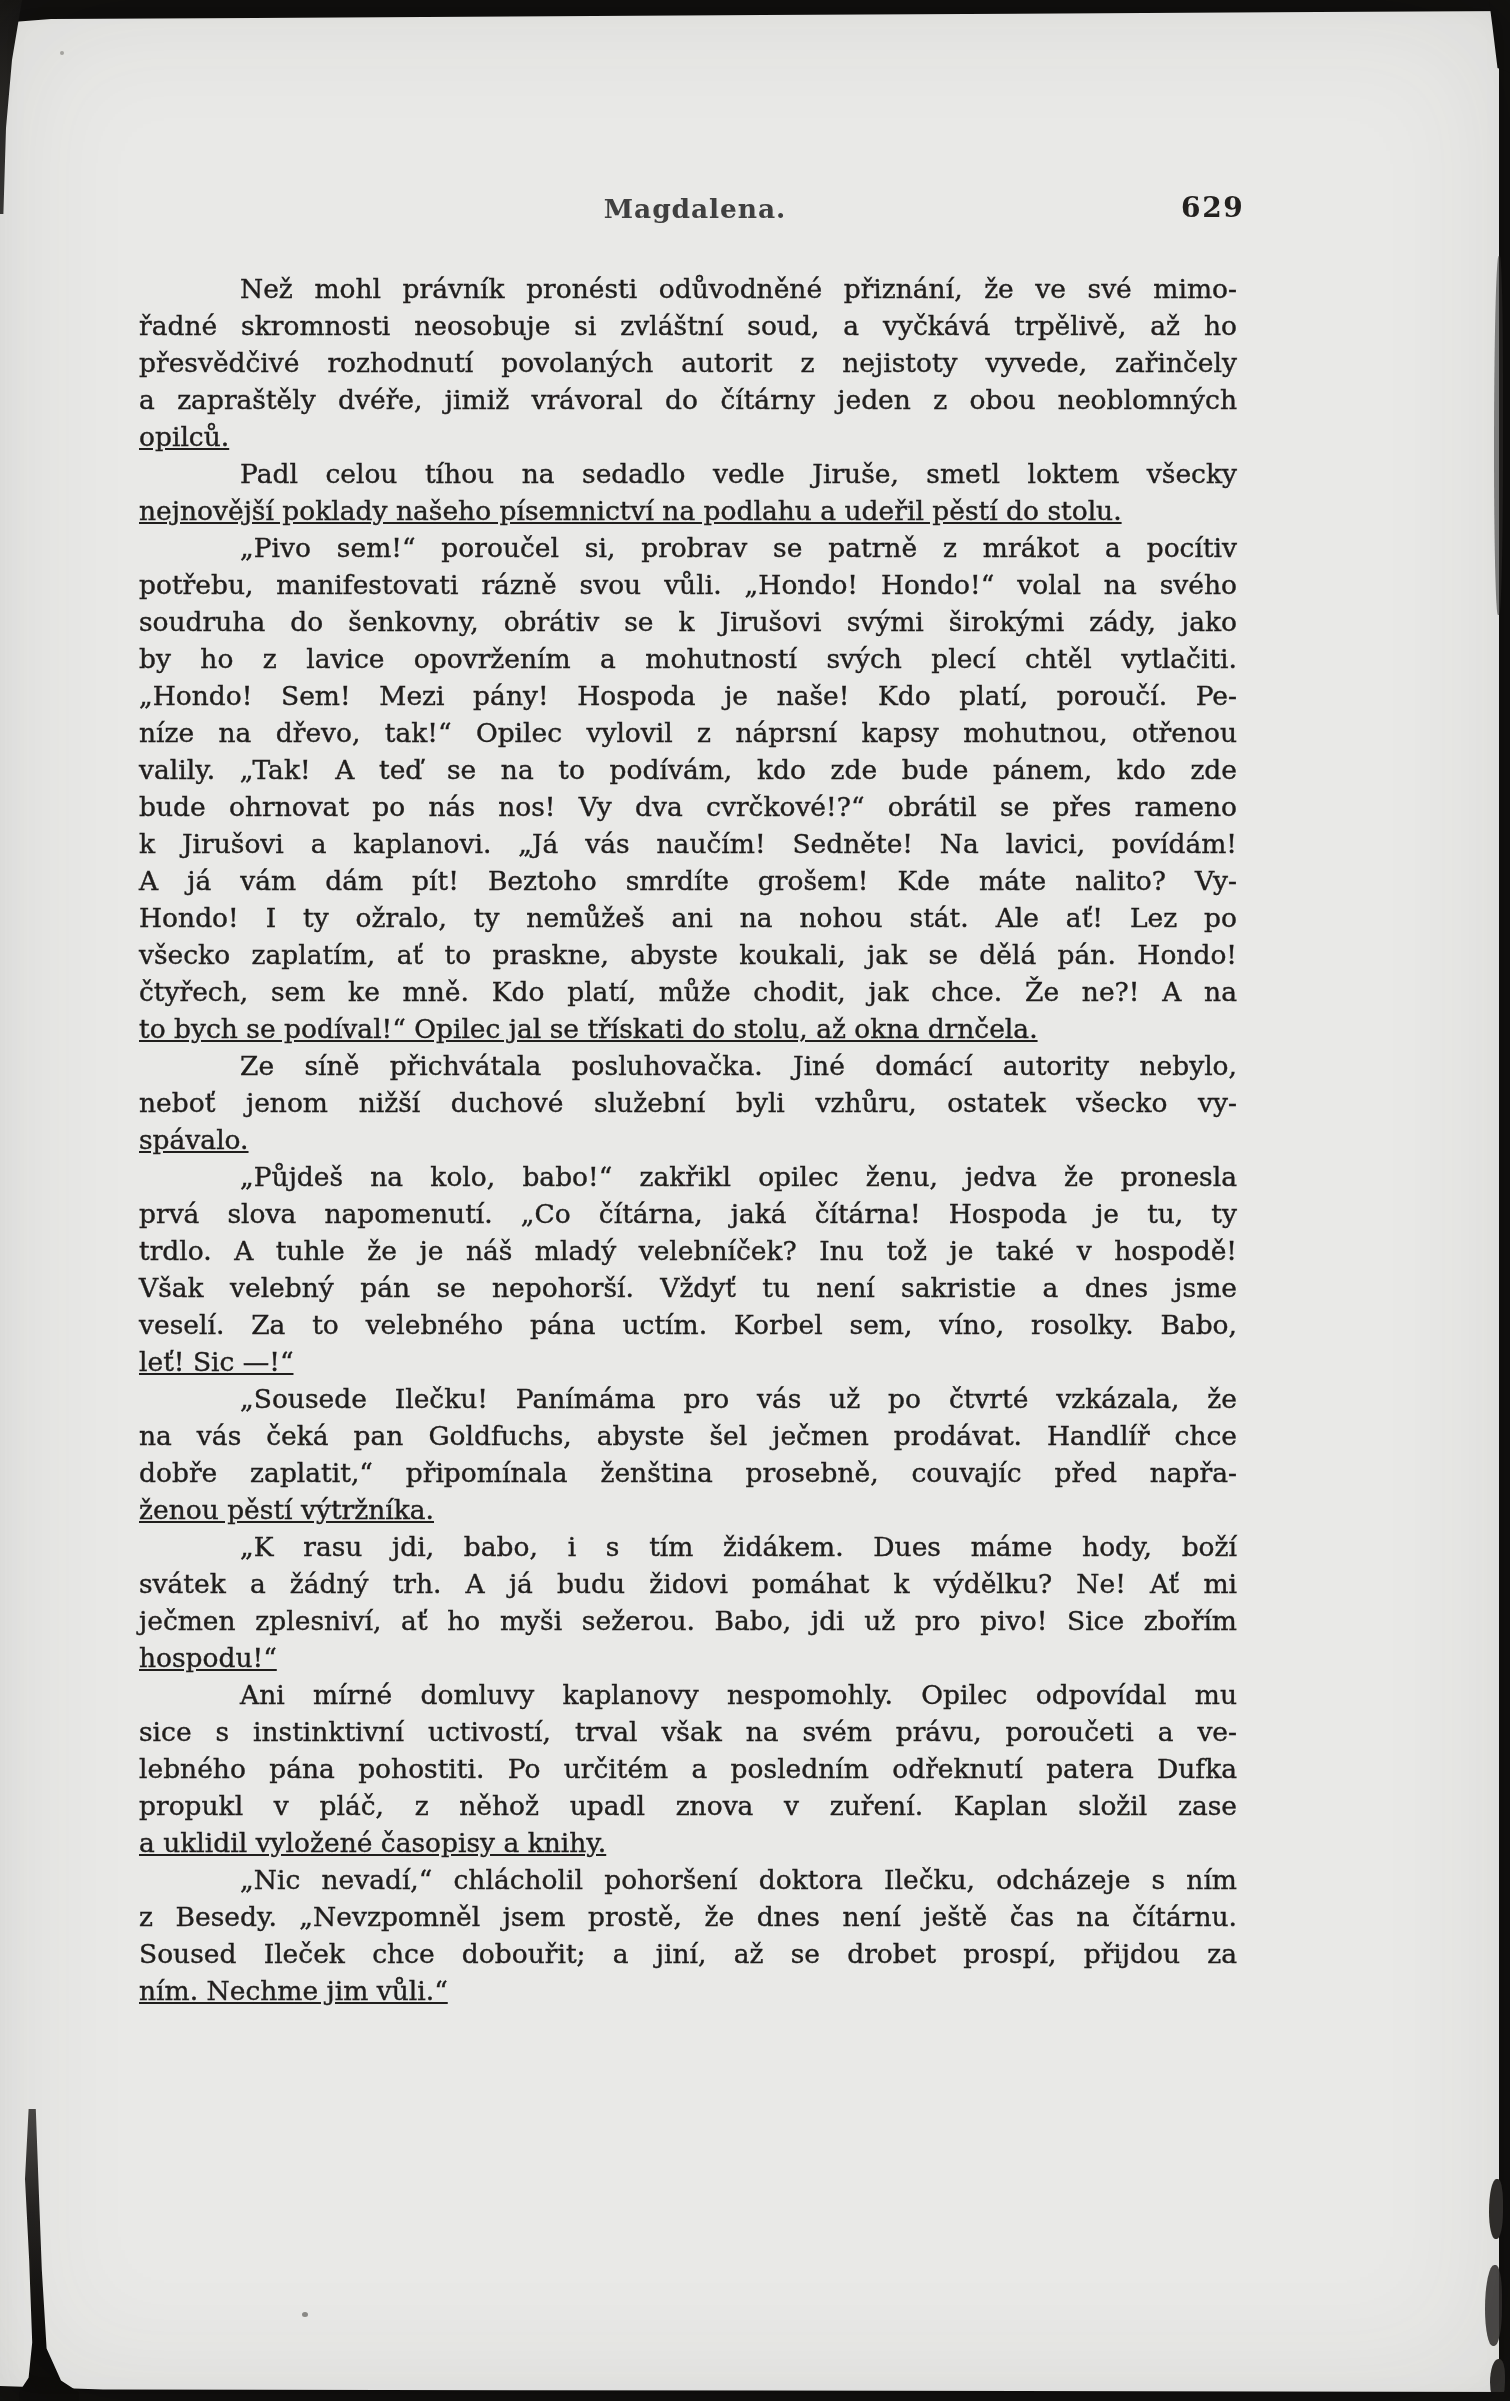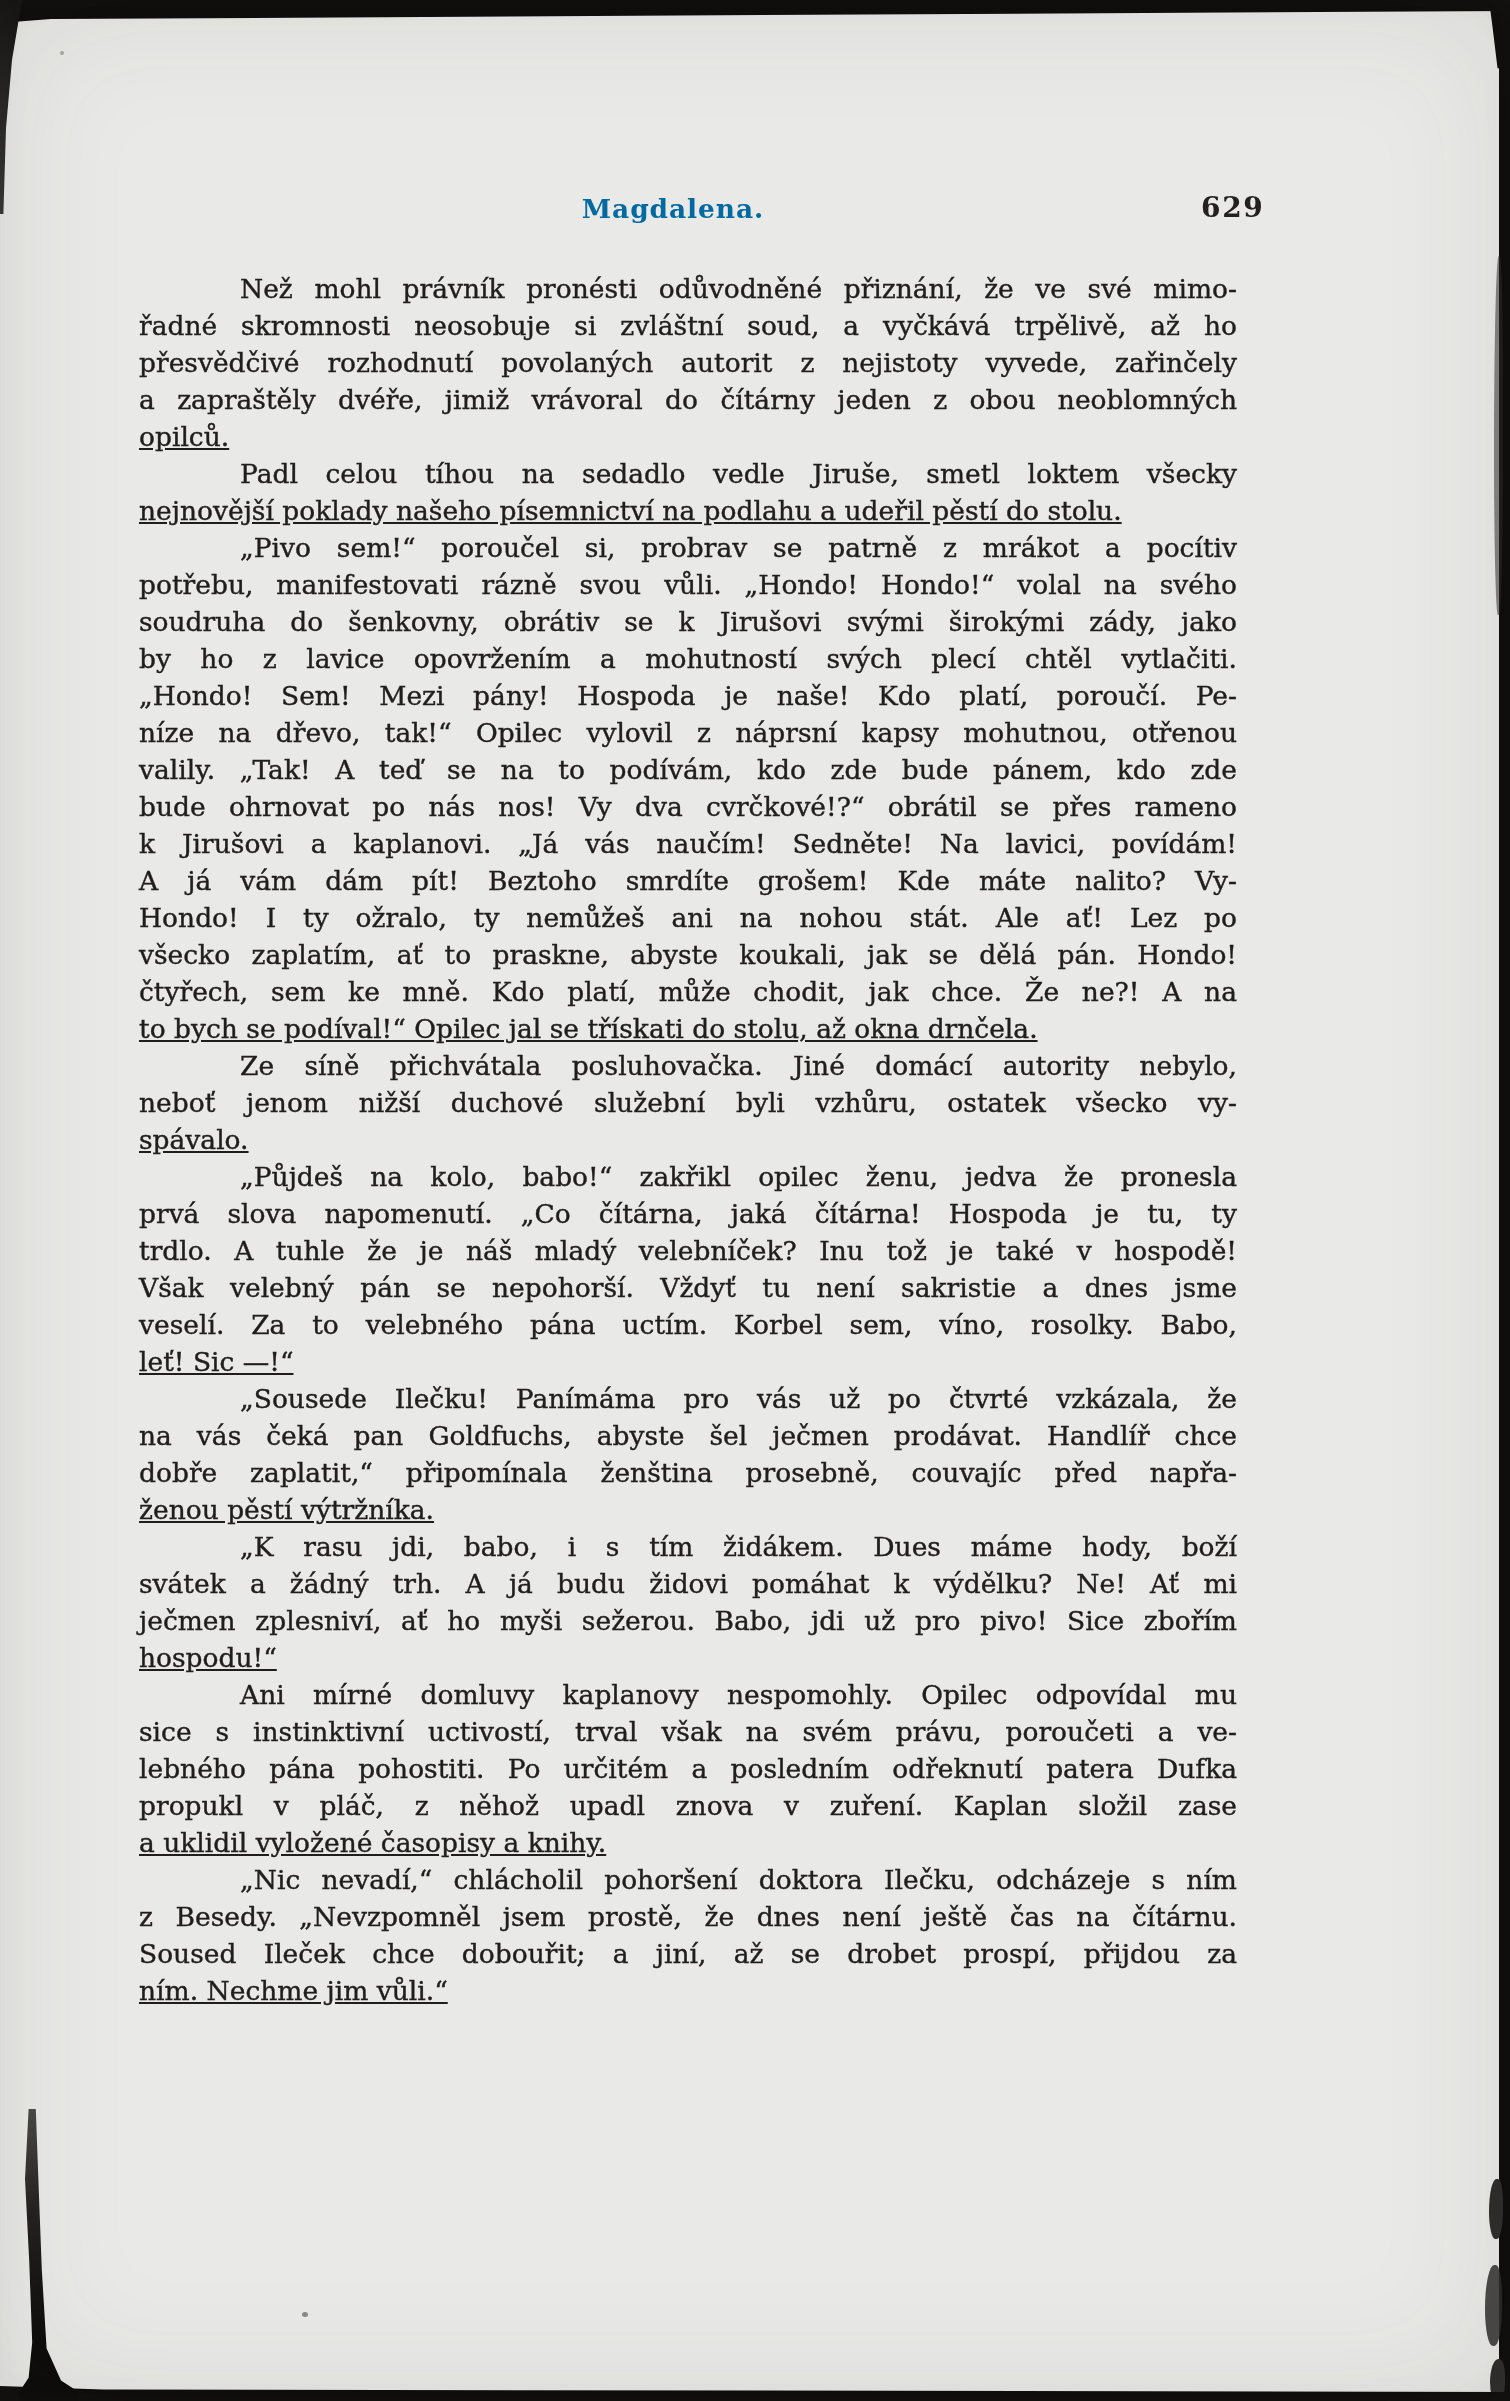--- a/index.html
+++ b/index.html
@@ -46,30 +46,29 @@
   .speck { position: absolute; background: #8b8a87; border-radius: 50%; }
   .sp1 { left: 302px; top: 2312px; width: 6px;  height: 5.1px; }
   .sp2 { left: 60px;  top: 51px;   width: 4.3px;  height: 4.3px; opacity: .7; }
   .vignette {
     position: absolute; inset: 0; pointer-events: none;
     box-shadow: inset 0 0 137px rgba(60,58,52,0.10), inset 0 0 34px rgba(60,58,52,0.05);
   }
 
   
   .running-header {
-    position: absolute; left: 124px; top: 193px; width: 1098px;
+    position: absolute; left: 146px; top: 193px; width: 1098px;
     text-align: center;
     font-size: 26.5px; font-weight: bold; letter-spacing: 0.9px;
-    color: #0369a1;
+    color: #404040;
   }
   .page-number {
     position: absolute; left: 1181px; top: 191px;
     font-size: 28px; font-weight: bold; letter-spacing: 1.7px;
     color: #23211f;
-    margin-left: 20px;
   }
   .text-block {
     position: absolute; left: 139px; top: 270px; width: 1098px;
     font-size: 26.5px; line-height: 37px;
     color: #201e1d;
     -webkit-text-stroke: 0.4px #201e1d;
   }
   .line { text-align: justify; text-align-last: justify; white-space: normal; }
   .line.para-end { text-align-last: left; text-decoration: underline; }
   .line.indent { text-indent: 101px; }

